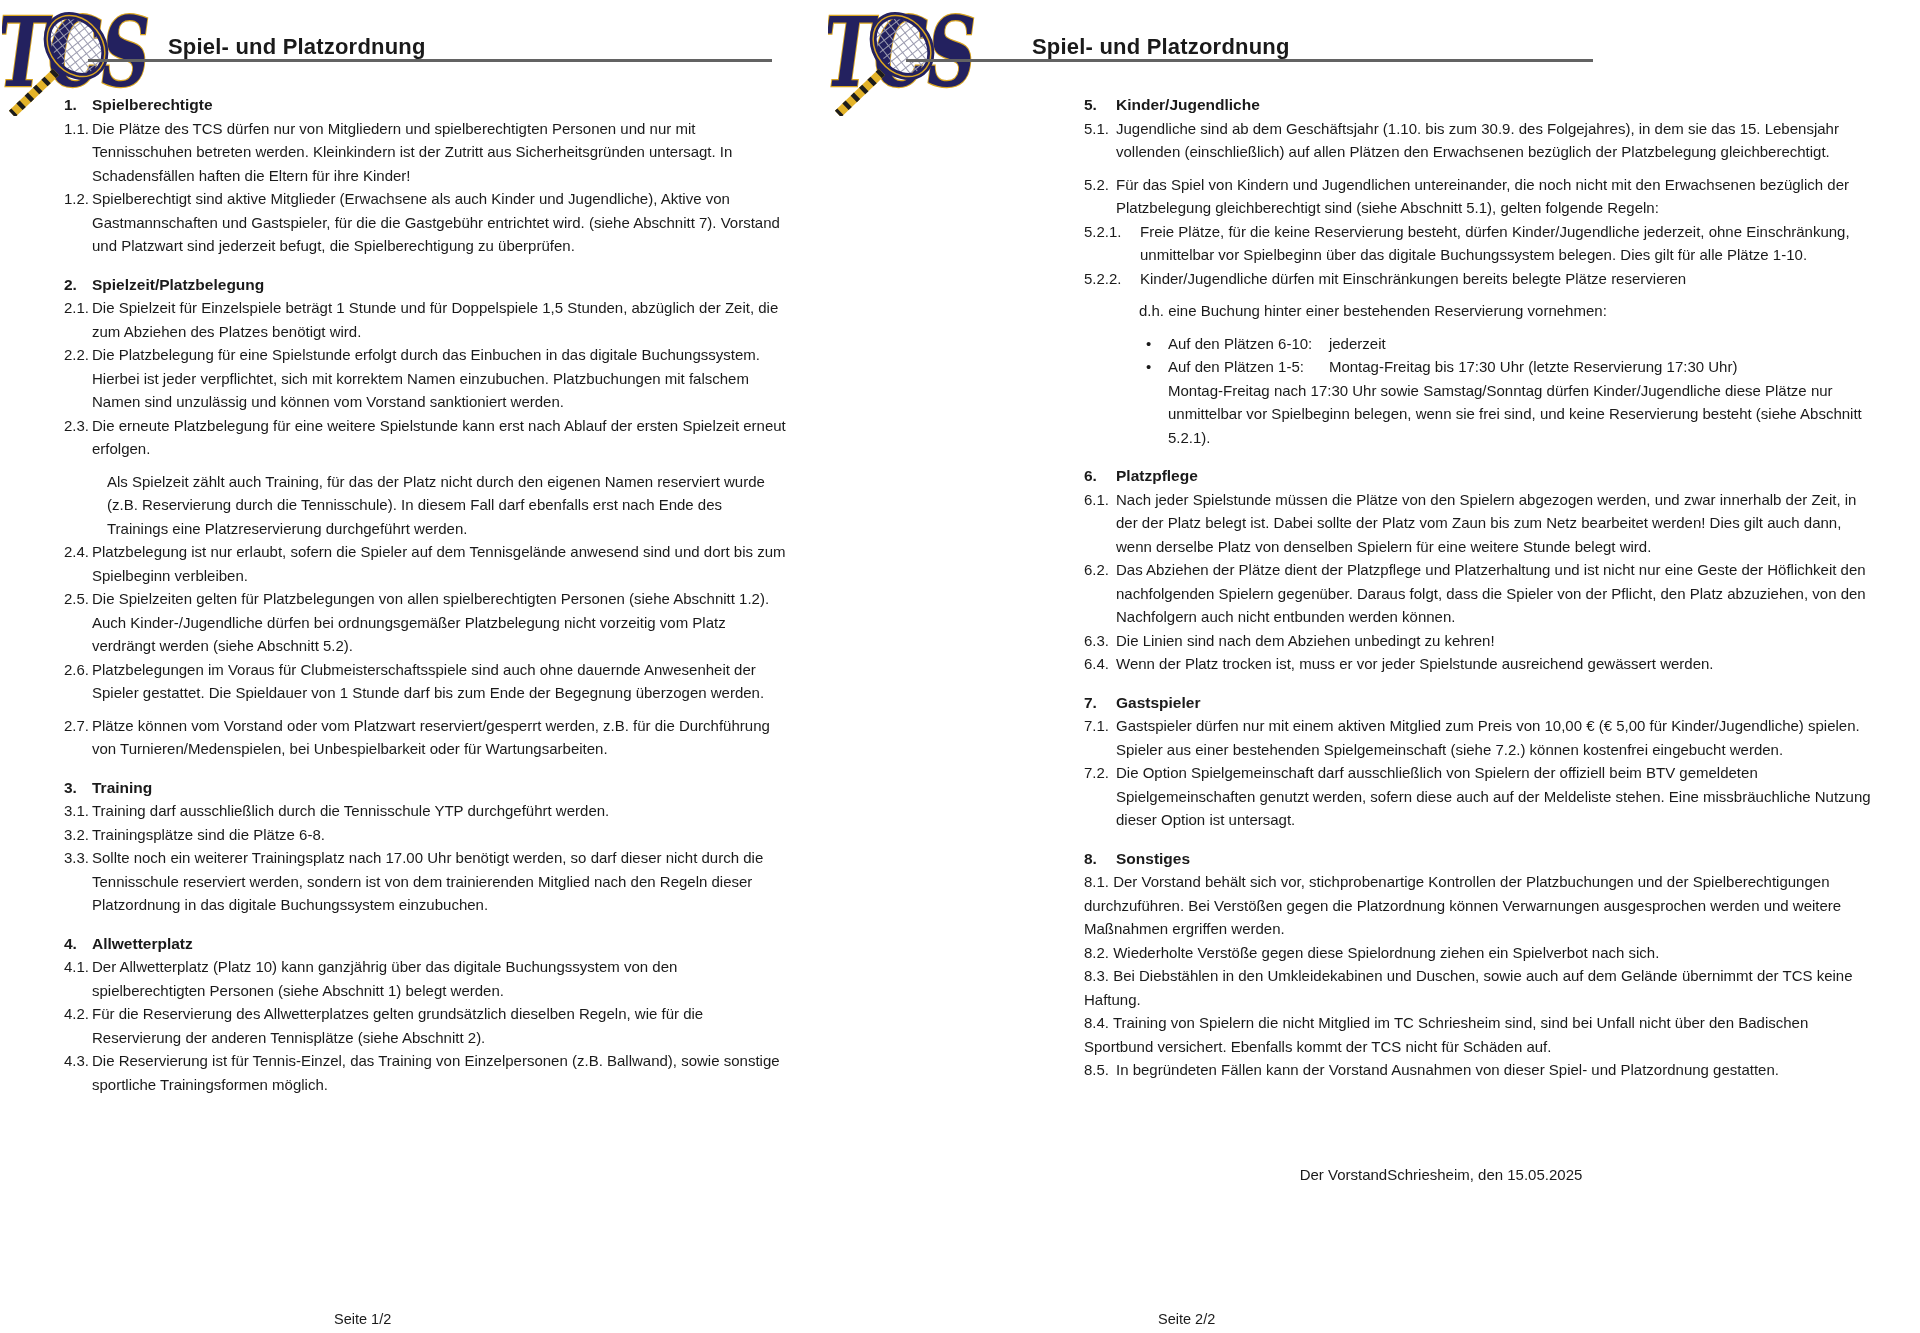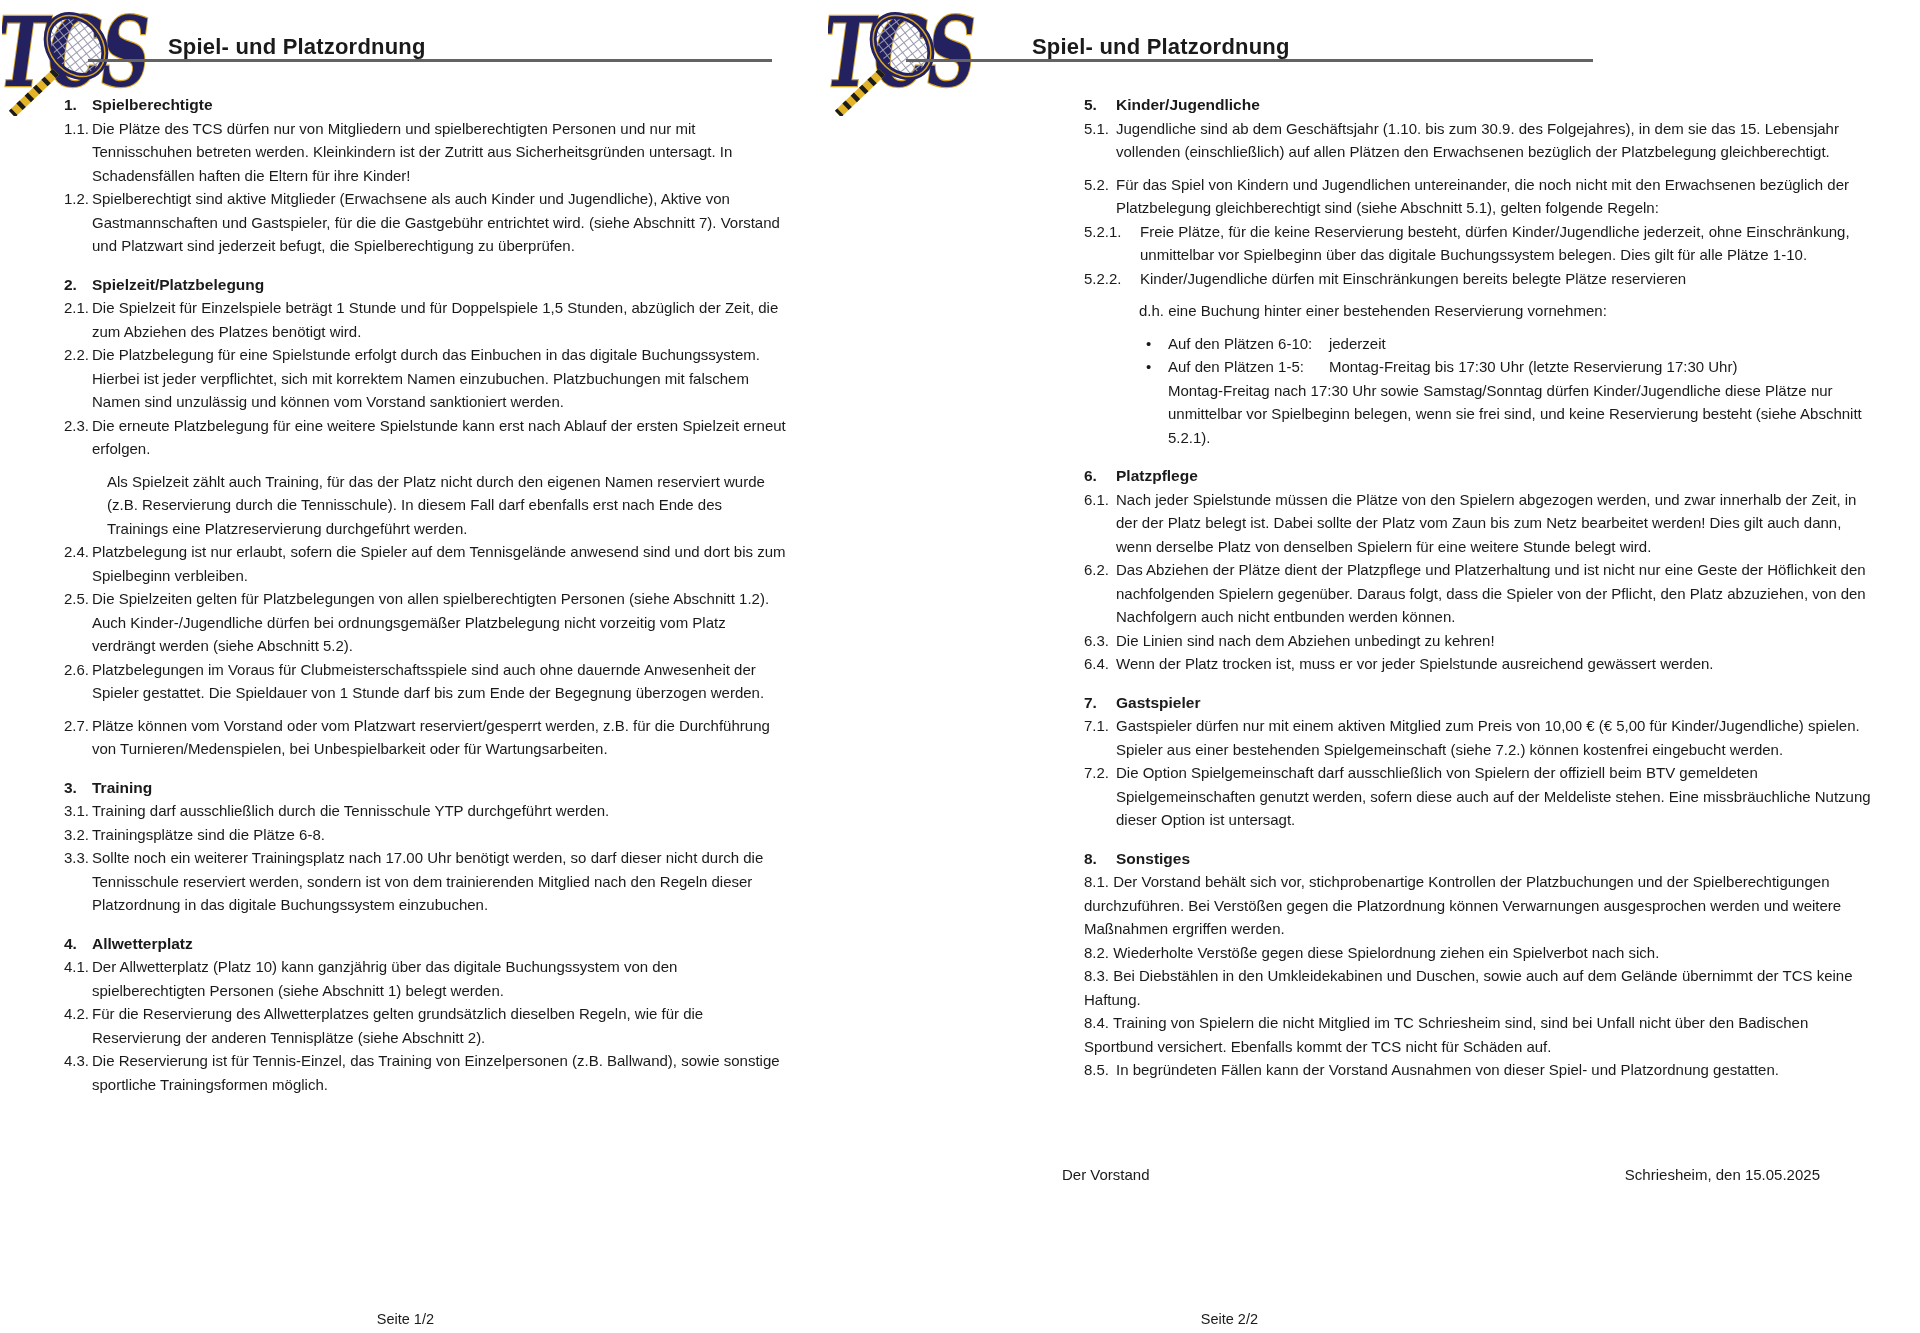--- a/index.html
+++ b/index.html
@@ -40,23 +40,23 @@
   .item.nohang{display:block}
   .para{white-space:pre-wrap}
   .para.ind-a{margin-left:43px}
   .para.ind-b{margin-left:55px}
   .bullet{display:grid;grid-template-columns:22px 1fr;margin-left:62px;white-space:pre-wrap}
   .gap{margin-top:9px}
   .b{font-weight:normal}
 
   .signature{
     position:absolute;left:1062px;top:1166px;width:758px;
-    display:flex;justify-content:space-between;font-size:15px;
+    display:flex;justify-content:center;font-size:15px;
   }
-  .page-footer{position:absolute;top:1311px;width:100px;text-align:right;font-size:14.5px}
+  .page-footer{position:absolute;top:1311px;width:100px;text-align:left;font-size:14.5px}
   #footer1{left:334px}
   #footer2{left:1158px}
 </style>
 </head>
 <body>
 
 <div>
 
   <span class="logo" id="logo1">
     <svg width="152" height="114" viewBox="0 0 152 114" aria-hidden="true">

